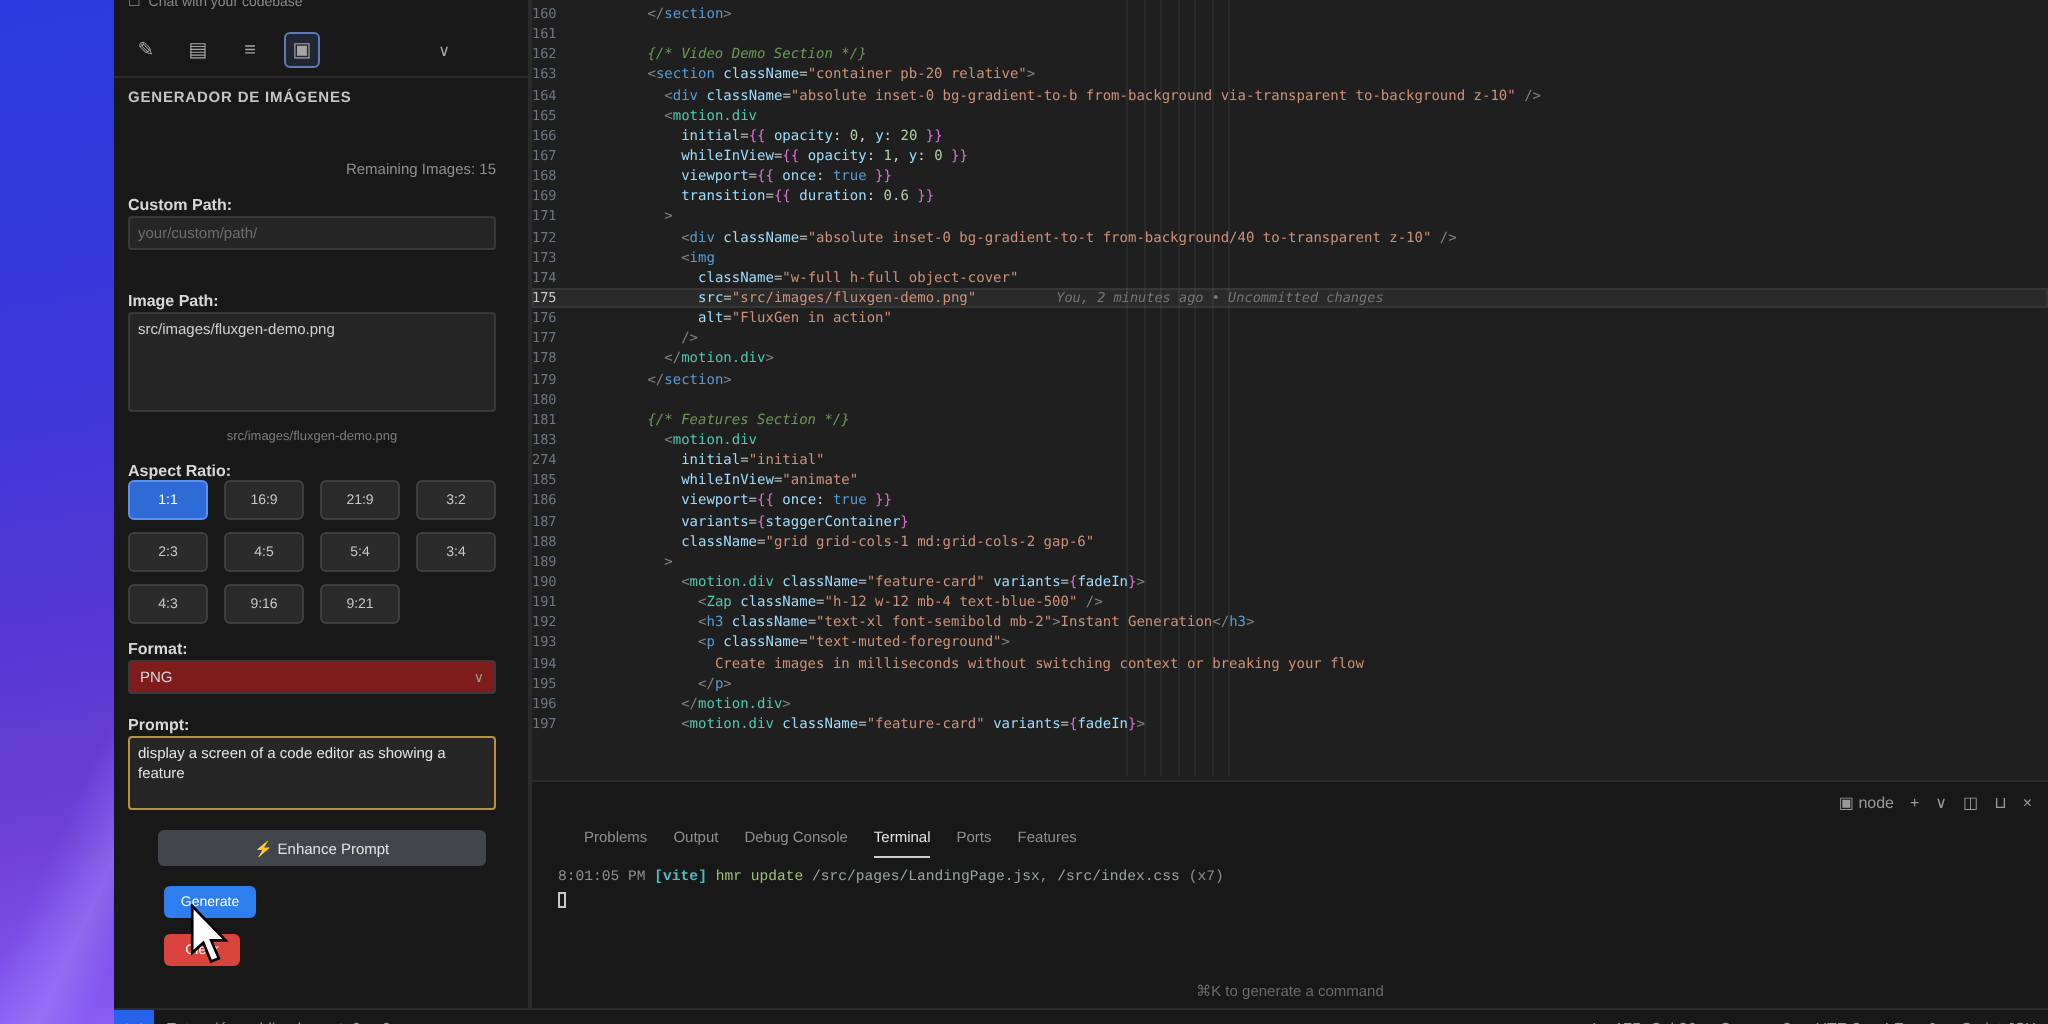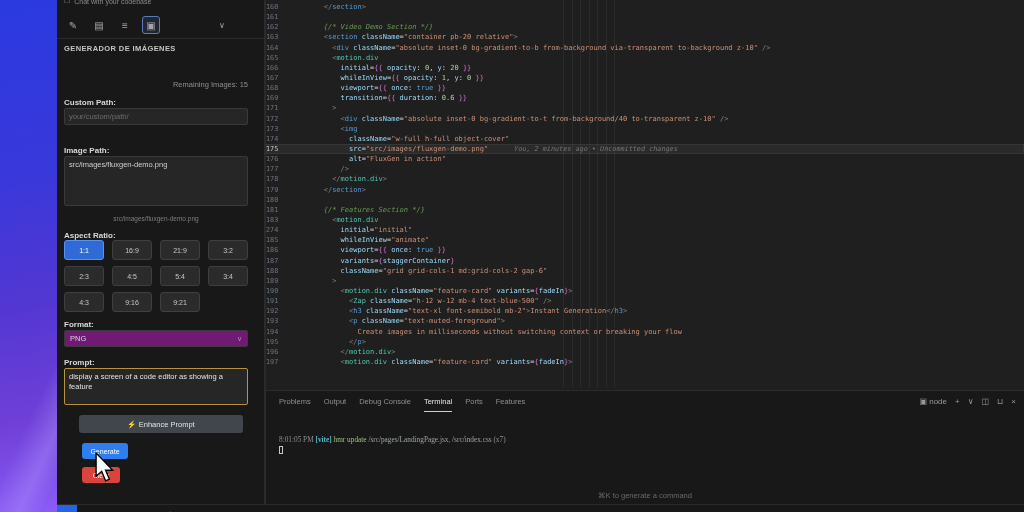--- a/index.html
+++ b/index.html
@@ -25,52 +25,52 @@
   .lab-custom{top:98px}.lab-image{top:146px}.lab-aspect{top:231px}.lab-format{top:320px}.lab-prompt{top:358px}
   .sb-input,.sb-ta{position:absolute;left:7px;width:184px;background:#262626;border:1px solid #3a3a3a;border-radius:2px;color:#cfcfcf;font-size:7.5px;padding:0 4px;font-family:"Liberation Sans",sans-serif;outline:none}
   .sb-input::placeholder,.sb-ta::placeholder{color:#6d6d6d}
   .in-custom{top:108px;height:17px}
   .sb-ta{resize:none;padding:3px 4px;line-height:1.35}
   .ta-image{top:156px;height:50px}
   .caption{position:absolute;left:7px;top:215px;width:184px;text-align:center;font-size:6.5px;color:#7d7d7d}
   .aspect-grid{position:absolute;left:7px;top:240px;display:grid;grid-template-columns:repeat(4,40px);gap:6px 8px}
   .ar{height:20px;background:#2b2b2b;border:1px solid #3f3f3f;border-radius:3px;color:#c7c7c7;font-size:7px;font-family:"Liberation Sans",sans-serif;cursor:pointer}
   .ar.sel{background:#2e6bd6;border-color:#5b92ee;color:#fff}
-  .format-box{position:absolute;left:7px;top:330px;width:184px;height:17px;background:#701a75;border:1px solid #3a3a3a;border-radius:2px;color:#d6d6d6;font-size:7.5px;display:flex;align-items:center;justify-content:space-between;padding:0 5px;cursor:pointer}
+  .format-box{position:absolute;left:7px;top:330px;width:184px;height:17px;background:#7f1d1d;border:1px solid #3a3a3a;border-radius:2px;color:#d6d6d6;font-size:7.5px;display:flex;align-items:center;justify-content:space-between;padding:0 5px;cursor:pointer}
   .format-box .chevron{color:#9a9a9a;font-size:7px}
   .ta-prompt{top:368px;height:37px;border-color:#b8923f;color:#e3e3e3}
   .btn{position:absolute;border:none;border-radius:3px;font-family:"Liberation Sans",sans-serif;cursor:pointer}
   .btn-enhance{left:22px;top:415px;width:164px;height:18px;background:#41464d;color:#e2e2e2;font-size:7.5px}
   .btn-generate{left:25px;top:443px;width:46px;height:16px;background:#2f7ef0;color:#fff;font-size:7px}
   .btn-clear{left:25px;top:467px;width:38px;height:16px;background:#d9453c;color:#fff;font-size:7px}
 
   
   .editor{position:absolute;left:265px;top:0;width:759px;height:390px;background:#1f1f1f;border-left:1px solid #2b2b2b;overflow:hidden}
   .code-area{position:absolute;left:0;top:2px;right:0;font-family:"DejaVu Sans Mono",monospace;font-size:7px}
   .cl{display:flex;height:10.15px;line-height:10.15px}
   .ln{flex:0 0 24px;text-align:left;color:#6e7681;font-size:6.8px;user-select:none}
   .ct{white-space:pre}
   .cl.active{background:rgba(255,255,255,.05);box-shadow:inset 0 0 0 1px rgba(255,255,255,.06)}
   .cl.active .ln{color:#c8c8c8}
-  .blame{color:#767676;font-style:italic;margin-left:26px;font-size:6.8px}
+  .blame{color:#767676;font-style:italic;margin-left:40px;font-size:6.8px}
   .guides{position:absolute;left:289px;top:0;height:388px;width:120px;pointer-events:none}
   .guide{position:absolute;top:0;bottom:0;width:1px;background:rgba(255,255,255,.05)}
   .tk-w{color:#d4d4d4}.tk-b{color:#808080}.tk-t{color:#569cd6}.tk-c{color:#4ec9b0}
   .tk-a{color:#9cdcfe}.tk-o{color:#d4d4d4}.tk-s{color:#ce9178}.tk-n{color:#b5cea8}
   .tk-k{color:#569cd6}.tk-p{color:#da70d6}.tk-v{color:#9cdcfe}
   .tk-m{color:#6a9955;font-style:italic}.tk-x{color:#ce9178}
 
   
   .panel{position:absolute;left:265px;top:390px;width:759px;height:114px;background:#181818;border-left:1px solid #2b2b2b;border-top:1px solid #2b2b2b}
-  .ptabs{position:absolute;left:0;top:0;height:21px;display:flex;align-items:center;gap:13px;padding-left:13px}
+  .ptabs{position:absolute;left:0;top:17px;height:21px;display:flex;align-items:center;gap:13px;padding-left:26px}
   .ptab{font-size:7.5px;color:#8f8f8f;height:21px;line-height:21px;cursor:pointer}
   .ptab.active{color:#e4e4e4;border-bottom:1px solid #cfcfcf}
   .pactions{position:absolute;right:8px;top:0;height:21px;display:flex;align-items:center;gap:8px}
   .picon{font-size:8px;color:#9a9a9a;cursor:pointer;white-space:nowrap}
-  .tlog{position:absolute;left:13px;top:44px;font-family:Liberation Serif, serif;font-size:7.3px;white-space:pre}
+  .tlog{position:absolute;left:13px;top:44px;font-family:Liberation Mono, monospace;font-size:7.3px;white-space:pre}
   .tl-dim{color:#8f8f8f}.tl-vite{color:#56b6c2;font-weight:bold}.tl-ok{color:#98c379}.tl-file{color:#9aa5a0}
   .tcursor{position:absolute;left:13px;top:55px;width:4px;height:8px;border:1px solid #c8c8c8}
   .thint{position:absolute;left:0;right:0;top:100px;text-align:center;font-size:7.5px;color:#6a6a6a}
 
   
   .statusbar{position:absolute;left:57px;top:504px;width:967px;height:20px;background:#181818;border-top:1px solid #2b2b2b;display:flex;align-items:center;font-size:8px;color:#9d9d9d;z-index:5}
   .remote{width:20px;height:20px;background:#2563eb;color:#fff;font-size:7px;display:flex;align-items:center;justify-content:center;font-weight:bold;cursor:pointer}
   .sitem{padding:0 6px;white-space:nowrap;cursor:pointer}
   .sspacer{flex:1}
 

